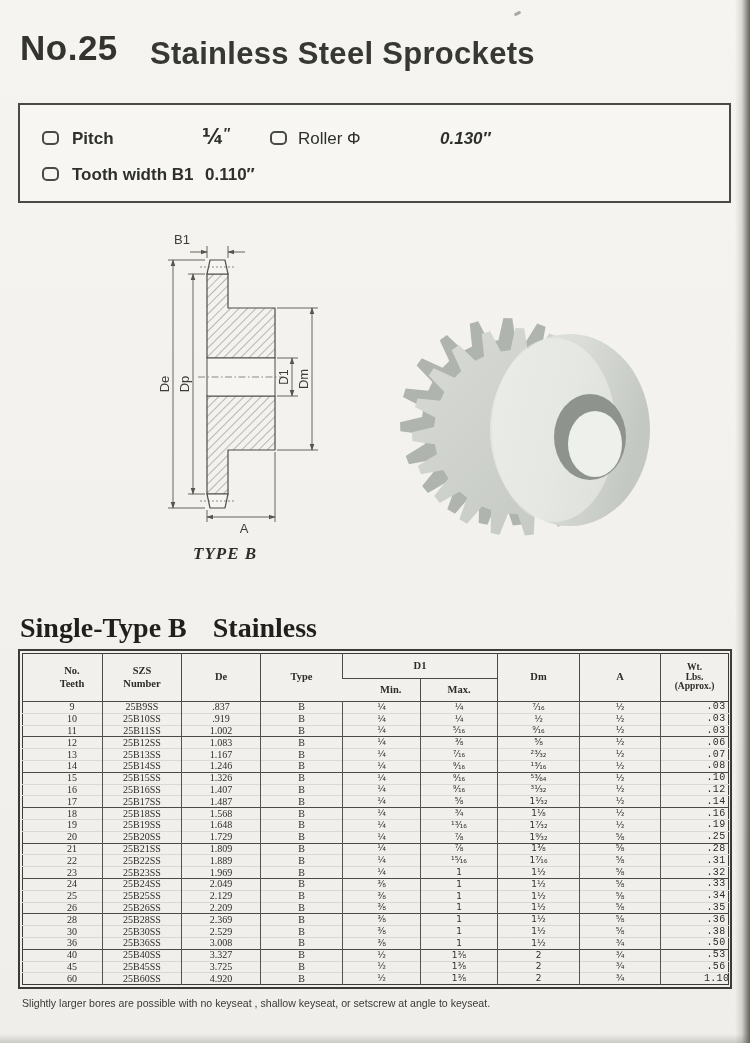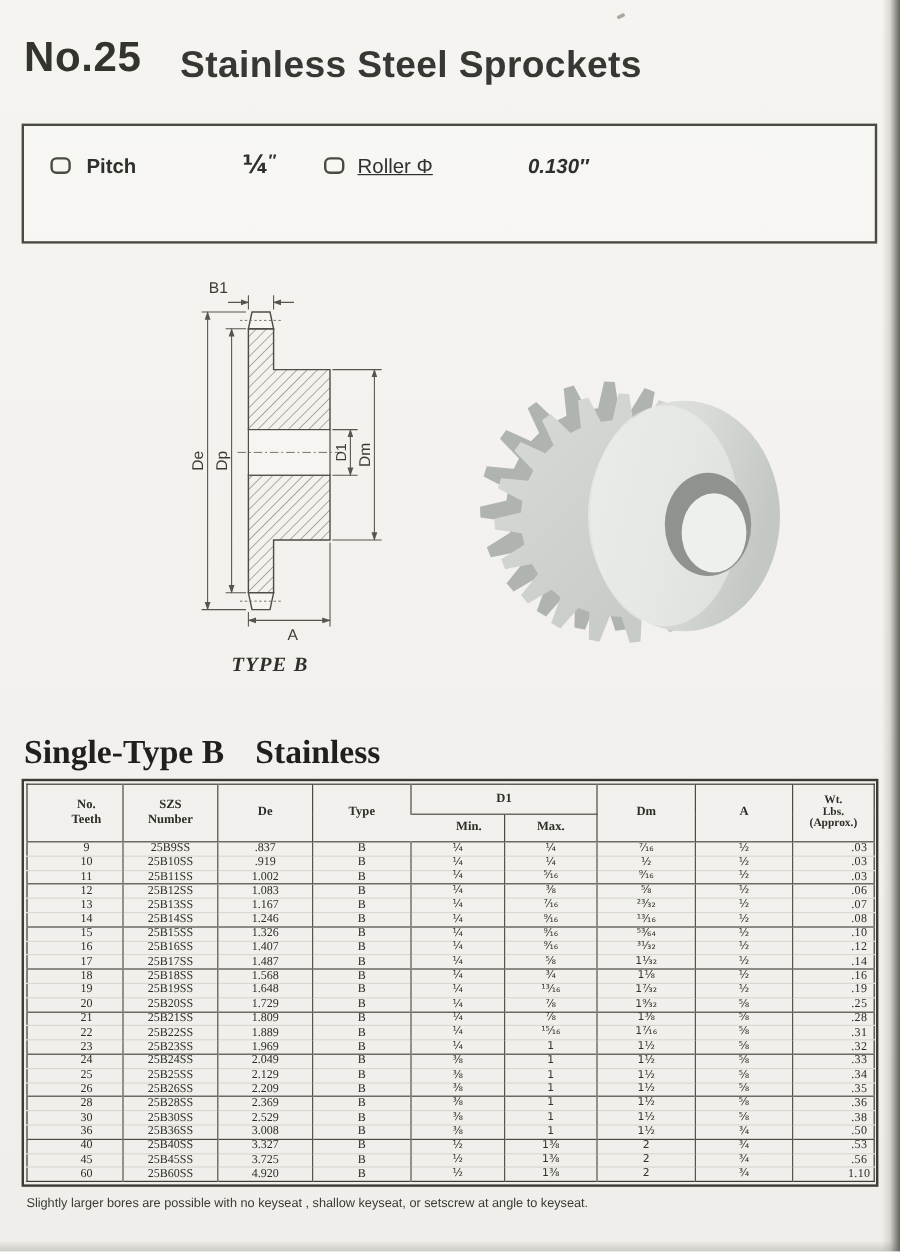--- a/index.html
+++ b/index.html
@@ -54,43 +54,48 @@
   thead tr.h2 th { height:23px; border-top:1px solid #4c4a44; }
   thead th.span-d1 { border-bottom:0; }
   thead { border-bottom:1.6px solid #4c4a44; }
   th:first-child, td:first-child { border-left:0;padding-left:19px; }
   th.wt-h { font-size:9.5px; line-height:1.05; }
   td { height:11.8px; font-size:10px; text-align:center; vertical-align:middle;
     border-left:1px solid #55534d; line-height:1; padding:0; }
   tr.grp td { border-top:1.4px solid #4c4a44; }
   tbody tr + tr:not(.grp) td { border-top:0.5px solid rgba(100,98,90,0.16); }
   td.frac { font-family:"DejaVu Sans",sans-serif; font-size:9px; color:#32332d; }
-  td.wt { font-family:Liberation Serif, serif; font-size:10px; letter-spacing:0.3px;padding-left:43px; }
+  td.wt { font-family:Liberation Mono, monospace; font-size:10px; letter-spacing:0.3px;padding-left:43px; }
 
   
   .notes { position:absolute; left:22px; top:998px; font-size:10.6px; line-height:11.6px; color:#3a3a34; }
 </style>
 </head>
 <body>
 
 <div class="edge-right"></div>
 <div class="edge-bottom"></div>
 <div class="speck"></div>
 
 <div class="catalog-no">No.25</div>
 <div class="page-title">Stainless Steel Sprockets</div>
 
 <div class="spec-box">
   <div class="spec-row r1">
     <div class="spec-cb" style="left:22px; top:2px;"></div>
     <div class="spec-label" style="left:52px; top:0;">Pitch</div>
     <div class="spec-value" style="left:182px; top:-4px;"><span class="big-frac">¼</span><span class="prime">″</span></div>
     <div class="spec-cb" style="left:250px; top:2px;"></div>
-    <div class="spec-label" style="left:278px; top:0; font-weight:normal;text-decoration:underline;">Roller Φ</div>
+    <div class="spec-label" style="left:278px; top:0; font-weight:normal;">Roller Φ</div>
     <div class="spec-value" style="left:420px; top:0;font-style:italic;">0.130″</div>
+  </div>
+  <div class="spec-row r2">
+    <div class="spec-cb" style="left:22px; top:2px;"></div>
+    <div class="spec-label" style="left:52px; top:0;">Tooth width B1</div>
+    <div class="spec-value" style="left:185px; top:0;">0.110″</div>
   </div>
 </div>
 
 <svg class="diagram-svg" width="210" height="310" viewBox="0 0 210 310">
   <defs>
     <pattern id="hatch" patternUnits="userSpaceOnUse" width="6" height="6" patternTransform="rotate(45)">
       <line x1="0" y1="0" x2="0" y2="6" stroke="#7b7972" stroke-width="1"></line>
     </pattern>
     <marker id="ah" viewBox="0 0 10 10" refX="9" refY="5" markerWidth="8" markerHeight="8" orient="auto-start-reverse">
       <path d="M0,1.6 L10,5 L0,8.4 z" fill="#57554e"></path>

